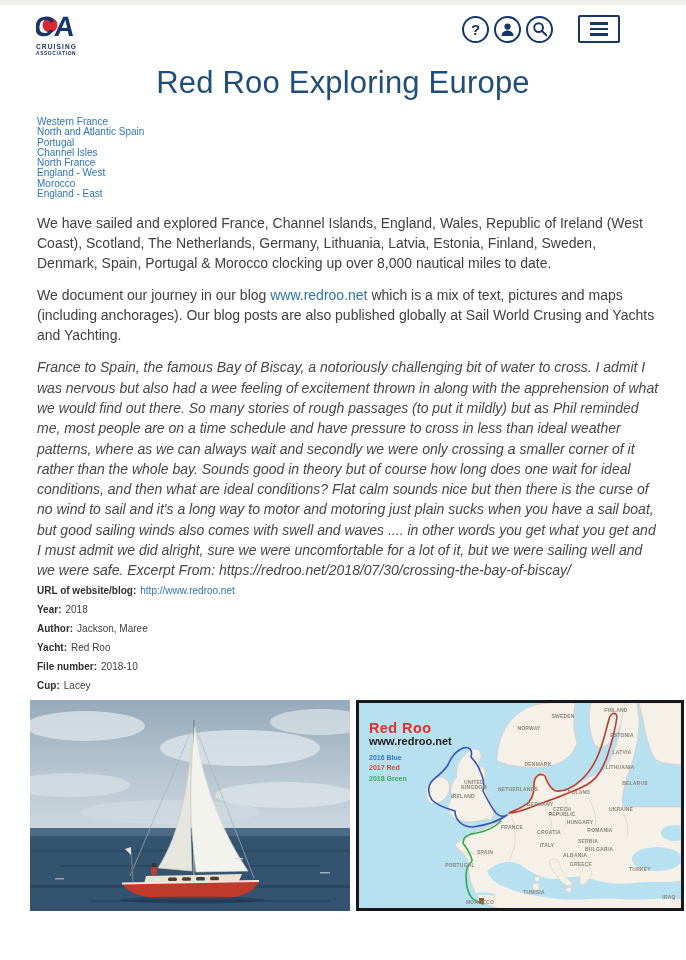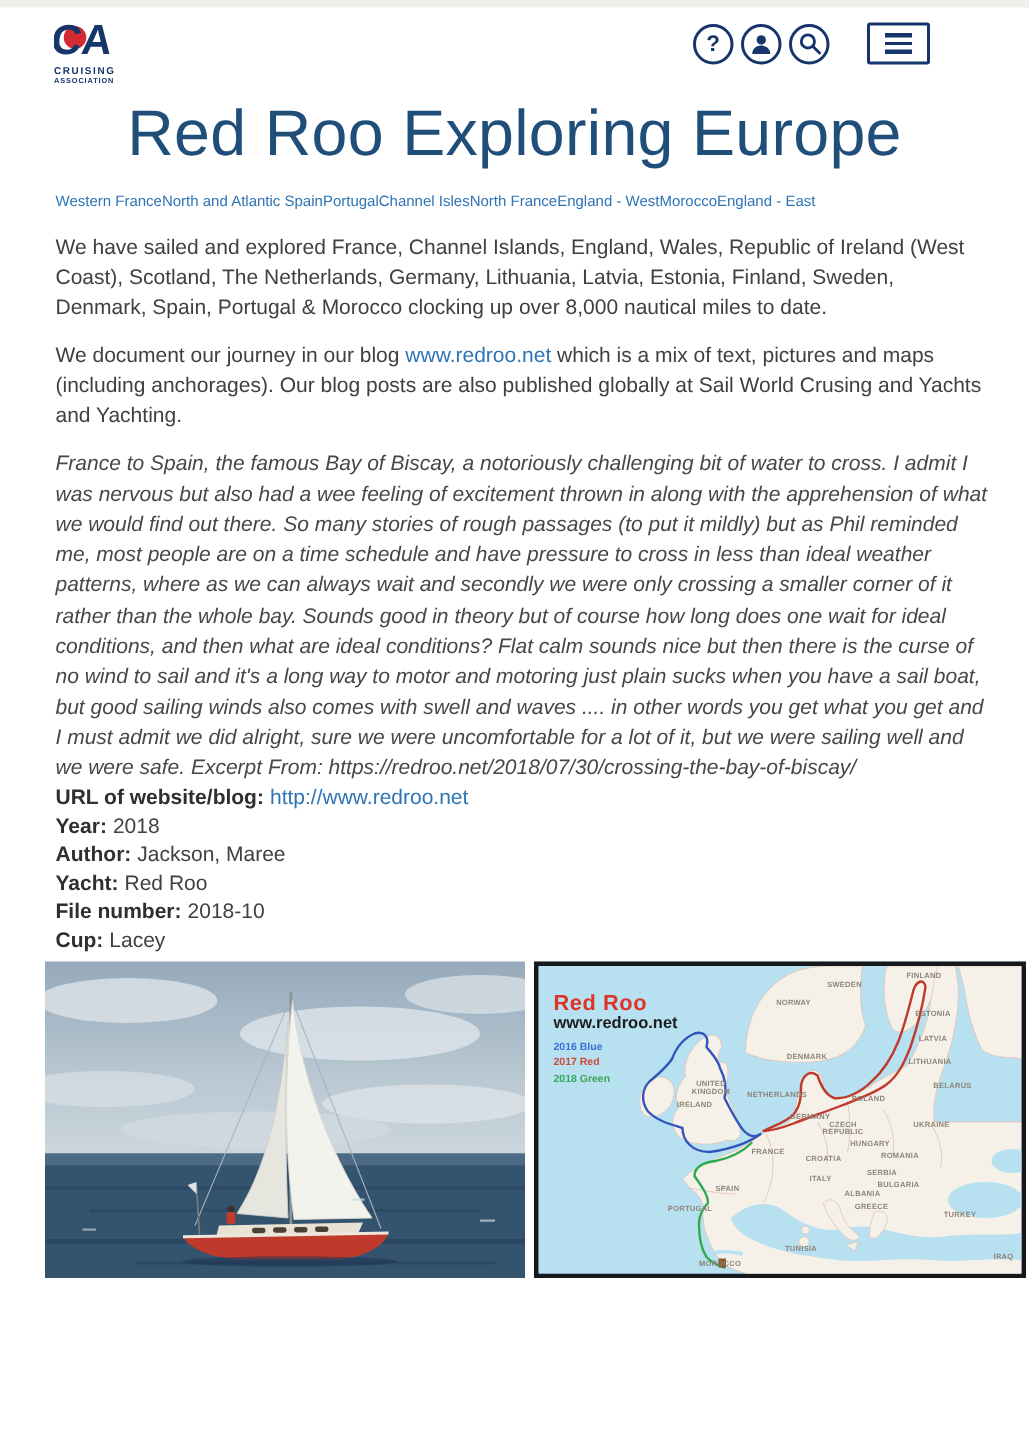--- a/index.html
+++ b/index.html
@@ -15,34 +15,34 @@
   .logo-line1{font-size:6.6px;letter-spacing:1.1px;}
   .logo-line2{font-size:4.9px;letter-spacing:0.6px;}
   .header-icons{position:absolute;top:10px;right:66px;display:flex;align-items:center;gap:5px;}
   .icon-circle{width:27px;height:27px;border:2.2px solid #16356b;border-radius:50%;
     display:flex;align-items:center;justify-content:center;box-sizing:border-box;cursor:pointer;background:#fff;}
   .help-glyph{color:#16356b;font-weight:700;font-size:15px;line-height:1;}
   .menu-btn{width:42px;height:28px;border:2.4px solid #16356b;border-radius:2px;margin-left:20px;
     display:flex;flex-direction:column;align-items:center;justify-content:center;gap:3px;box-sizing:border-box;cursor:pointer;background:#fff;}
   .menu-bar{width:18px;height:2.4px;background:#16356b;}
   
-  h1.page-title{margin:8px 0 0;text-align:center;font-size:43px;font-weight:400;color:#1f4e79;letter-spacing:0.2px;}
+  h1.page-title{margin:8px 0 0;text-align:center;font-size:31px;font-weight:400;color:#1f4e79;letter-spacing:0.2px;}
   
   .content{padding:0 30px 0 37px;}
   .meta-row{display:flex;gap:7px;margin-top:16px;font-size:10px;}
   .changed-by{color:#4a4a4a;white-space:nowrap;}
-  .category-links{display:flex;flex-direction:row;}
+  .category-links{display:flex;flex-direction:column;}
   .category-links a{color:#2e74b5;text-decoration:none;line-height:10.3px;font-size:10px;cursor:pointer;}
   
   .body-text{margin-top:14px;font-size:14px;line-height:20px;color:#404040;width:622px;}
   .body-text p{margin:0 0 12px;}
   .inline-link{color:#2e74b5;text-decoration:none;cursor:pointer;}
   .excerpt{font-style:italic;color:#474747;margin:0 0 0 !important;line-height:20.3px;}
   
-  .details{font-size:14px;line-height:19px;width:622px;}
+  .details{font-size:10px;line-height:19px;width:622px;}
   .detail-label{font-weight:700;color:#2f2f2f;}
   .detail-value{color:#404040;margin-left:4px;}
   .detail-value.as-link{color:#2e74b5;cursor:pointer;}
   
   .media-row{display:flex;gap:6px;margin:5px 0 0 30px;}
   .boat-photo{width:320px;height:211px;overflow:hidden;background:#9db1c2;}
   .map-figure{width:328px;height:211px;box-sizing:border-box;border:3px solid #17181c;position:relative;background:#b7e0f1;overflow:hidden;}
   .map-inner{position:absolute;inset:0;}
   .map-inner svg{position:absolute;inset:0;}
   .country{position:absolute;transform:translate(-50%,-50%);font-size:5px;font-weight:600;

